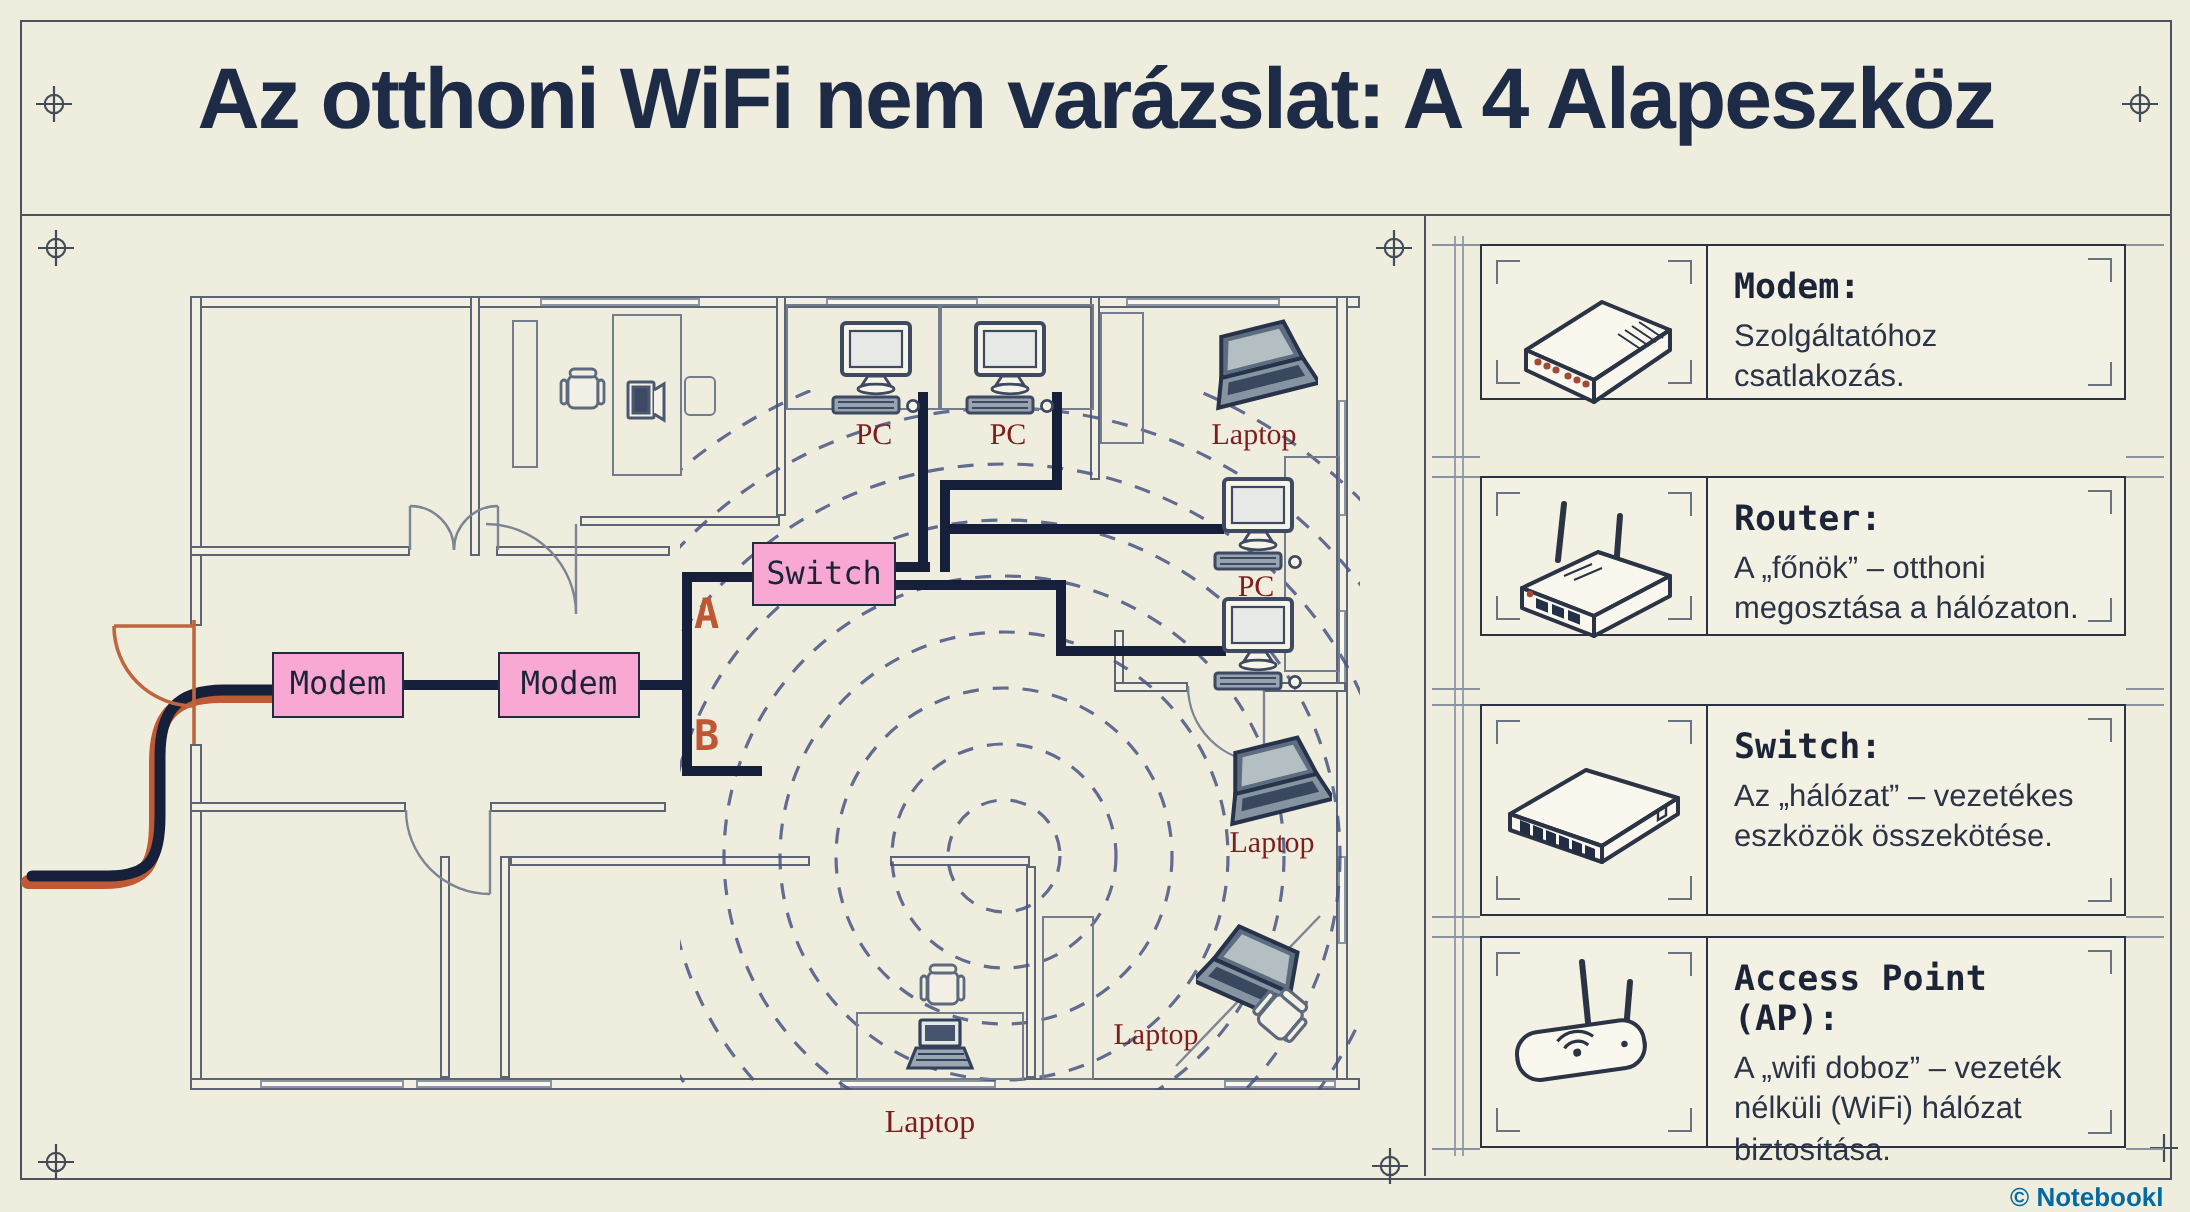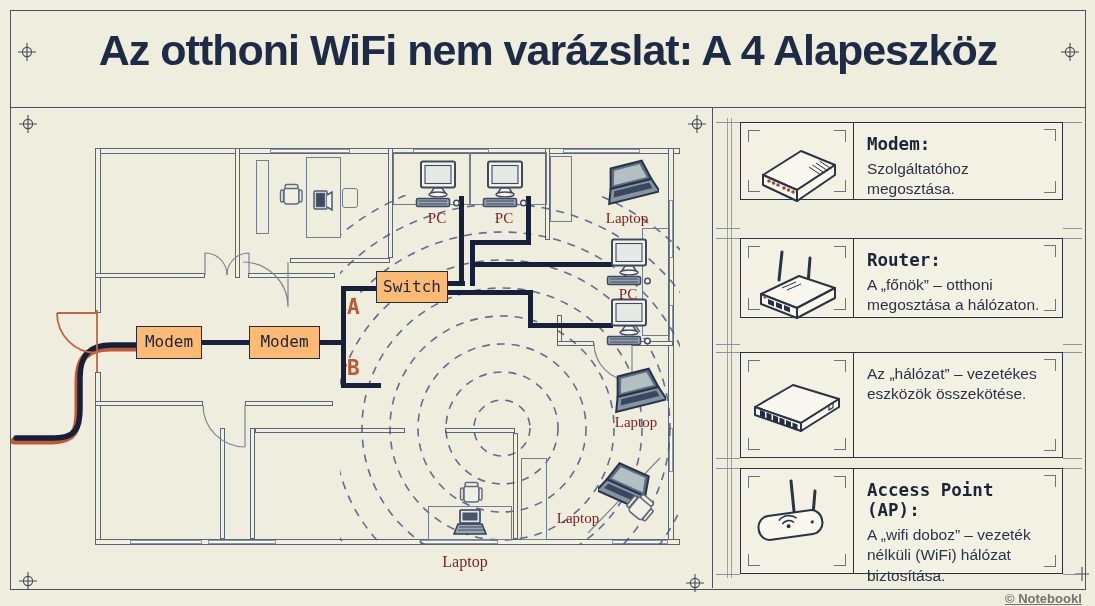--- a/index.html
+++ b/index.html
@@ -13,38 +13,38 @@
   .guide{position:absolute;top:118px;height:460px;border-left:1px solid #98a0ac;}
   .tick{position:absolute;height:0;border-top:1px solid #8a93a0;}
   
   .title{position:absolute;left:10px;top:26px;width:1076px;text-align:center;
          font-size:43px;font-weight:800;letter-spacing:-1px;color:#1d2b47;}
   
   .wall{position:absolute;box-sizing:border-box;background:#f2f0e2;border:1.3px solid #5b6574;}
   .win{position:absolute;box-sizing:border-box;background:#faf8ec;border:1px solid #8b94a2;}
   .furn, .furn2{position:absolute;box-sizing:border-box;border:1.3px solid #727c8c;background:transparent;}
   .cable{position:absolute;background:#17203b;}
-  .netbox{position:absolute;box-sizing:border-box;border:1.7px solid #232c3e;background:#fdba74;
+  .netbox{position:absolute;box-sizing:border-box;border:1.7px solid #232c3e;background:#f9a8d4;
           display:flex;align-items:center;justify-content:center;flex-direction:column;
           font-family:"DejaVu Sans Mono",monospace;font-size:16px;color:#1b2436;line-height:1.05;}
   .branch{position:absolute;font-family:"DejaVu Sans Mono",monospace;font-weight:bold;font-size:21px;color:#bf5634;}
   .plabel{position:absolute;font-family:Liberation Serif, serif;font-size:15px;color:#7f1d1d;
           transform:translateX(-50%);white-space:nowrap;}
   
   .panel{position:absolute;left:740px;width:323px;box-sizing:border-box;border:1.7px solid #2b3242;background:#f3f1e4;}
   .icon-cell{position:absolute;left:0;top:0;bottom:0;width:112px;border-right:1.7px solid #2b3242;}
   .text-cell{position:absolute;left:112px;right:0;top:0;bottom:0;padding:11px 12px 0 14px;}
   .p-title{font-family:"DejaVu Sans Mono",monospace;font-size:17.5px;font-weight:600;color:#1c2538;margin-bottom:5px;}
   .p-desc{font-size:15.5px;line-height:1.32;color:#2b3346;}
   .bk{position:absolute;width:11px;height:11px;border:0 solid #6a7380;}
   .bk.tl{border-left-width:1.4px;border-top-width:1.4px;}
   .bk.tr{border-right-width:1.4px;border-top-width:1.4px;}
   .bk.bl{border-left-width:1.4px;border-bottom-width:1.4px;}
   .bk.br{border-right-width:1.4px;border-bottom-width:1.4px;}
-  .footer{position:absolute;left:1005px;top:591px;font-size:13px;font-weight:bold;color:#737373;text-decoration:underline;}
+  .footer{position:absolute;left:1005px;top:591px;font-size:13px;font-weight:bold;color:#0369a1;}
   svg{display:block;}
 </style>
 </head>
 <body>
 
 <div class="stage">
 
   <div class="page-border"></div>
   <div class="hdiv"></div>
   <div class="vdiv"></div>
@@ -344,21 +344,21 @@
             <path d="M63.5 30 L75.5 38"></path>
             <path d="M67 28 L79 36"></path>
             <path d="M70.5 26 L82.5 34"></path>
           </g>
       </svg>
     </div>
     <div class="text-cell">
       <div class="bk tr" style="right:6px;top:6px"></div>
         <div class="bk br" style="right:6px;bottom:6px"></div>
       <div class="p-title">Modem:</div>
-      <div class="p-desc">Szolgáltatóhoz megosztása.</div>
+      <div class="p-desc">Szolgáltatóhoz csatlakozás.</div>
     </div>
   </div>
 
   <div class="panel" style="top:238px;height:80px">
     <div class="icon-cell">
       <div class="bk tl" style="left:7px;top:7px"></div>
         <div class="bk tr" style="right:7px;top:7px"></div>
       <div class="bk bl" style="left:7px;bottom:7px"></div>
         <div class="bk br" style="right:7px;bottom:7px"></div>
       <svg style="margin:5px auto 0" width="96" height="92" viewBox="0 0 96 92">
@@ -411,20 +411,21 @@
             <path d="M30.5 52.5 l5 2 0 6 -5 -2 z"></path>
             <path d="M37 55 l5 2 0 6 -5 -2 z"></path>
             <path d="M43.5 57.5 l5 2 0 6 -5 -2 z"></path>
           </g>
         <path d="M80 40 l4 -2.4 0 5 -4 2.4 z" fill="none" stroke="#2a3445" stroke-width="1.2"></path>
       </svg>
     </div>
     <div class="text-cell">
       <div class="bk tr" style="right:6px;top:6px"></div>
         <div class="bk br" style="right:6px;bottom:6px"></div>
+      <div class="p-title">Switch:</div>
       <div class="p-desc">Az „hálózat” – vezetékes eszközök összekötése.</div>
     </div>
   </div>
 
   <div class="panel" style="top:468px;height:106px">
     <div class="icon-cell">
       <div class="bk tl" style="left:7px;top:7px"></div>
         <div class="bk tr" style="right:7px;top:7px"></div>
       <div class="bk bl" style="left:7px;bottom:7px"></div>
         <div class="bk br" style="right:7px;bottom:7px"></div>

